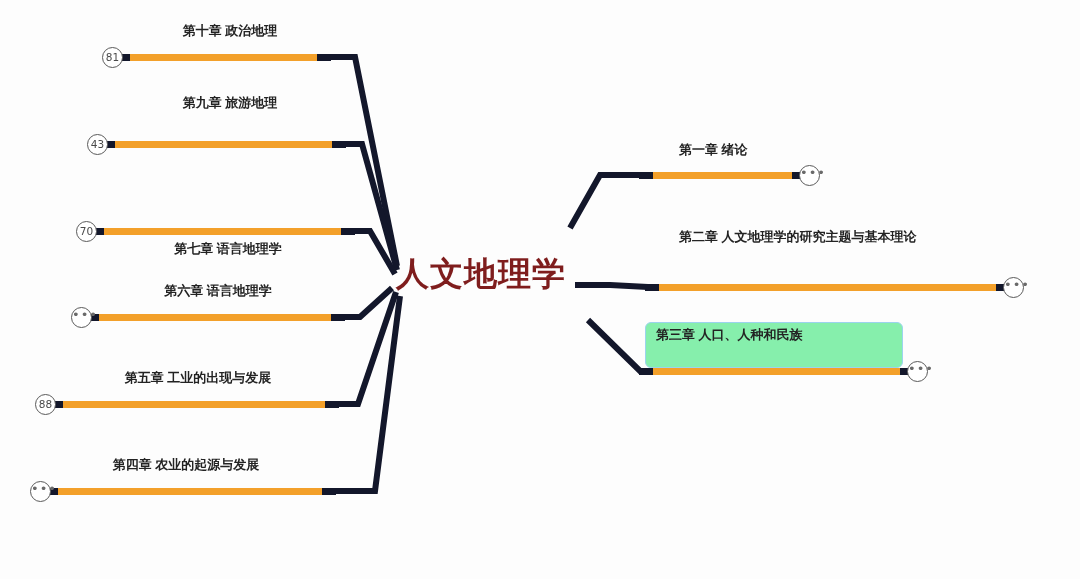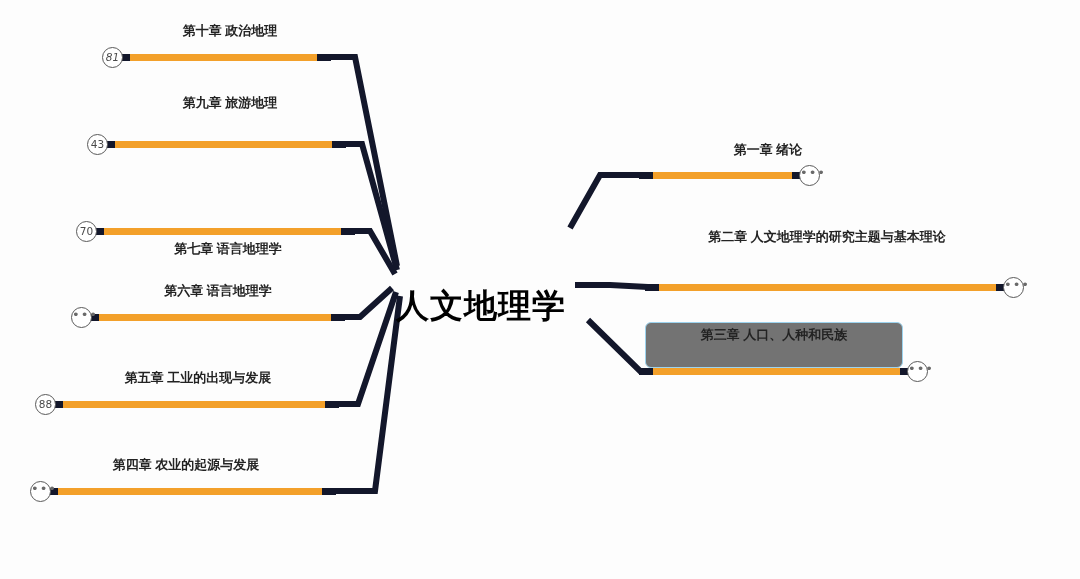--- a/index.html
+++ b/index.html
@@ -22,53 +22,52 @@
     left: 0;
     top: 0;
     width: 1080px;
     height: 579px;
     pointer-events: none;
   }
 
   
   .root-node {
     position: absolute;
-    color: #000000;
+    color: #7f1d1d;
     font-size: 33px;
     font-weight: bold;
     letter-spacing: 1px;
     white-space: nowrap;
     line-height: 1;
-    margin-top: 32px;
   }
 
   
   .node {
     position: absolute;
   }
   .node-box {
     position: relative;
     box-sizing: border-box;
     border: 1.5px solid transparent;
     border-radius: 6px;
     padding: 3px 10px 0 10px;
   }
   .node.selected .node-box {
     border-color: #9cd3ee;
-    background: #737373;
+    background: #86efac;
   }
   .node-label {
     font-size: 13px;
     font-weight: bold;
     color: #232323;
     line-height: 1.45;
     white-space: pre-wrap;
   }
   .node.left .node-label { text-align: center; }
-  .node.right .node-label { text-align: center; }
+  .node.right .node-label { text-align: left; }
 
   
   .bar {
     position: absolute;
     height: 7px;
     border-radius: 1px;
     background: #f3a02a;
   }
   .bar .cap {
     position: absolute;
@@ -125,21 +124,21 @@
   <div id="nodes">
       <div class="node left" style="left: 130px; top: 18px; width: 200px;">
         <div class="node-box">
           <div class="node-label">第十章 政治地理</div>
         </div>
       </div>
       <div class="bar" style="left: 122px; top: 54px; width: 208px; background: rgb(243, 160, 42);">
         <div class="cap inner-right" style="background: rgb(19, 23, 43);"></div>
         <div class="cap inner-left" style="width: 9px; background: rgb(19, 23, 43);"></div>
       </div>
-      <div class="badge" style="border-color: rgb(90, 90, 90); top: 47px; left: 102px; font-style: italic;">81</div>
+      <div class="badge" style="border-color: rgb(90, 90, 90); top: 47px; left: 102px;">81</div>
       <div class="node left" style="left: 115px; top: 90px; width: 230px;">
         <div class="node-box">
           <div class="node-label">第九章 旅游地理</div>
         </div>
       </div>
       <div class="bar" style="left: 107px; top: 141px; width: 238px; background: rgb(243, 160, 42);">
         <div class="cap inner-right" style="background: rgb(19, 23, 43);"></div>
         <div class="cap inner-left" style="width: 9px; background: rgb(19, 23, 43);"></div>
       </div>
       <div class="badge" style="border-color: rgb(90, 90, 90); top: 134px; left: 87px;">43</div>

